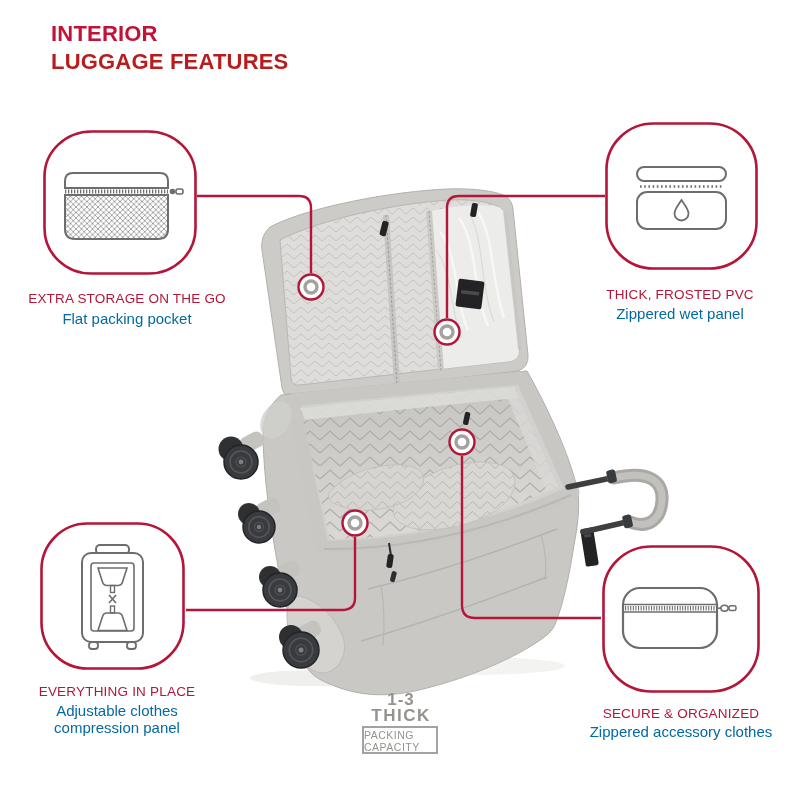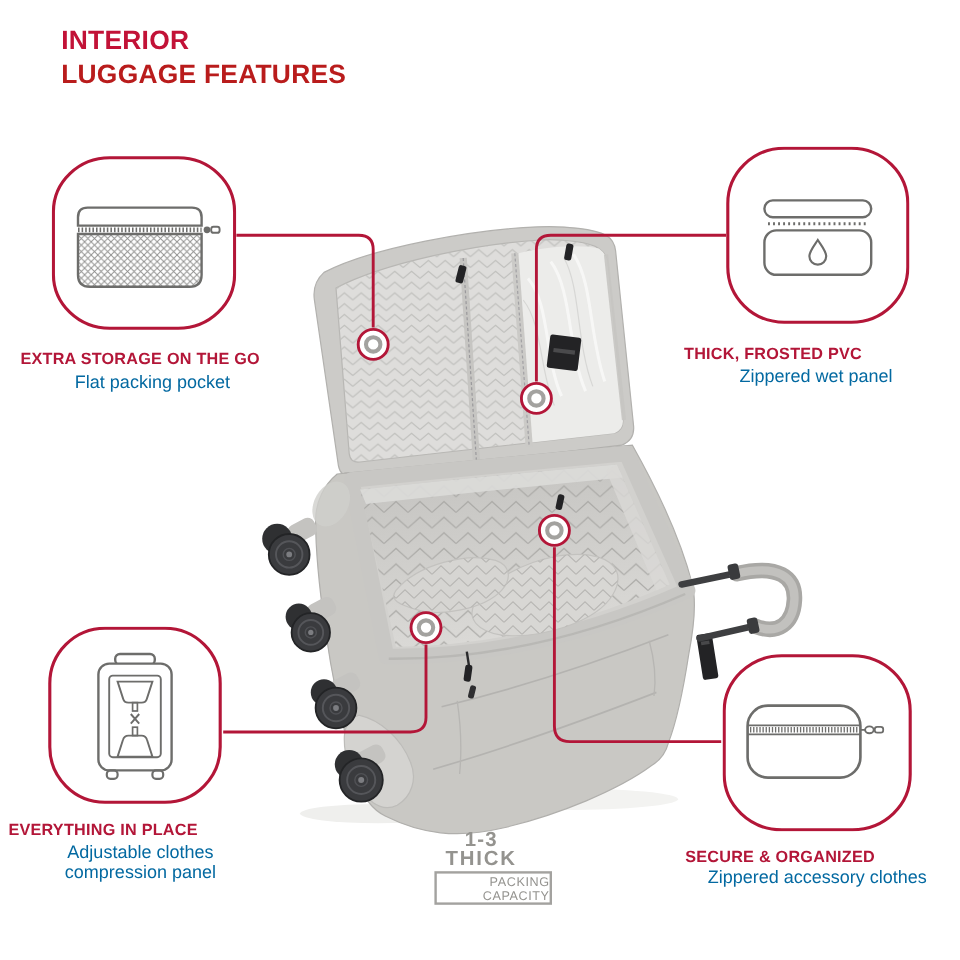--- a/index.html
+++ b/index.html
@@ -4,27 +4,27 @@
 <style>
   html,body{margin:0;padding:0;background:#ffffff;}
   .canvas{position:relative;width:800px;height:800px;background:#ffffff;overflow:hidden;
           font-family:"Liberation Sans",sans-serif;}
   .abs{position:absolute;}
   .art{position:absolute;left:0;top:0;width:800px;height:800px;}
   .sq{position:absolute;}
   .page-title{left:36px;top:20px;font-size:22px;font-weight:bold;line-height:28px;letter-spacing:.2px;margin-left:15px;}
   .title-red{color:#c21237;}
   .title-dark{color:#b91c1c;}
-  .feature-heading{position:absolute;width:220px;font-size:13.5px;font-weight:bold;
+  .feature-heading{position:absolute;width:220px;text-align:center;font-size:13.5px;font-weight:normal;
                    color:#b31638;letter-spacing:.2px;white-space:nowrap;}
   .feature-desc{position:absolute;width:220px;text-align:center;font-size:15px;color:#0369a1;white-space:nowrap;}
   .cap-num{position:absolute;left:351px;width:100px;text-align:center;font-size:17px;font-weight:bold;
            color:#94938f;letter-spacing:1px;white-space:nowrap;}
-  .cap-badge{position:absolute;left:362px;top:726px;width:98px;height:28px;border:2px solid #a3a29f;
-             box-sizing:border-box;text-align:right;font-size:10.5px;line-height:11.5px;color:#94938f;
+  .cap-badge{position:absolute;left:362px;top:726px;width:76px;height:28px;border:2px solid #a3a29f;
+             box-sizing:border-box;text-align:left;font-size:10.5px;line-height:11.5px;color:#94938f;
              letter-spacing:.5px;padding-top:2px;}
 </style>
 </head>
 <body>
 
 <div class="canvas">
 
   <svg class="art" viewBox="0 0 800 800" aria-hidden="true">
     <defs>
       <pattern id="ph" width="14" height="9" patternUnits="userSpaceOnUse">

